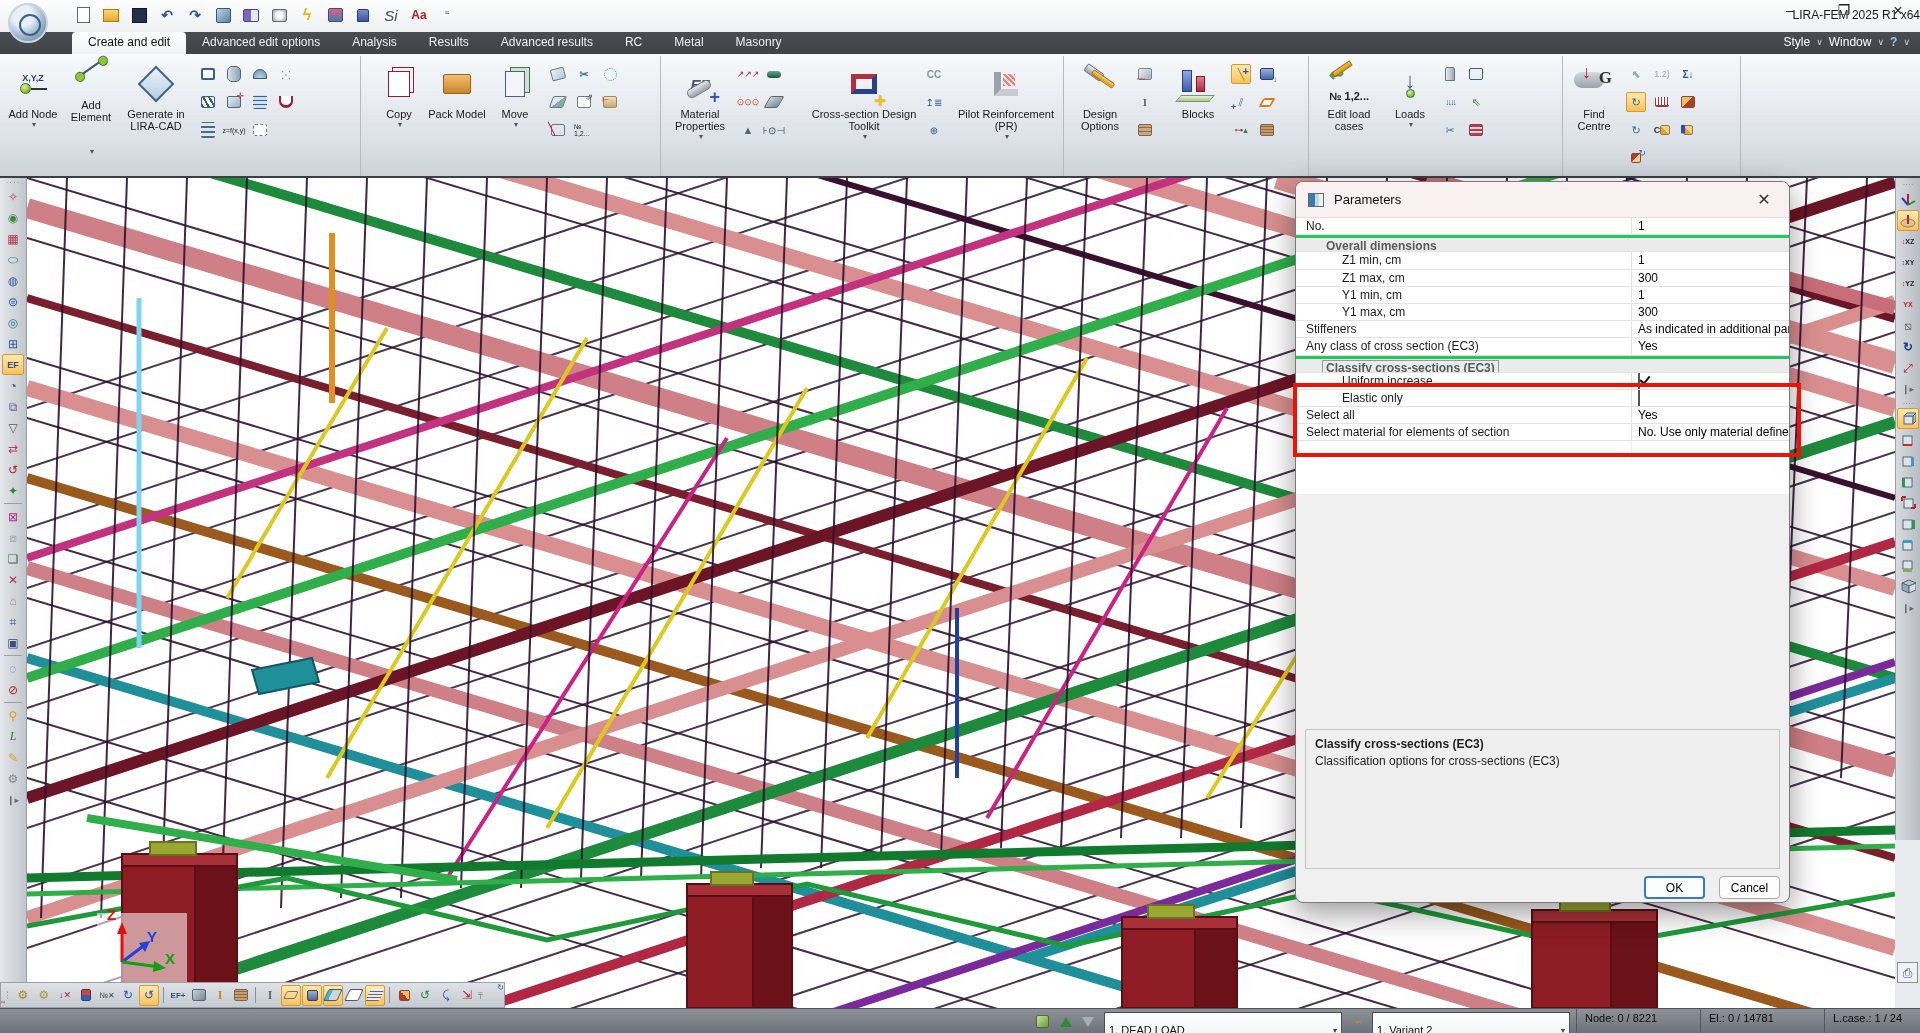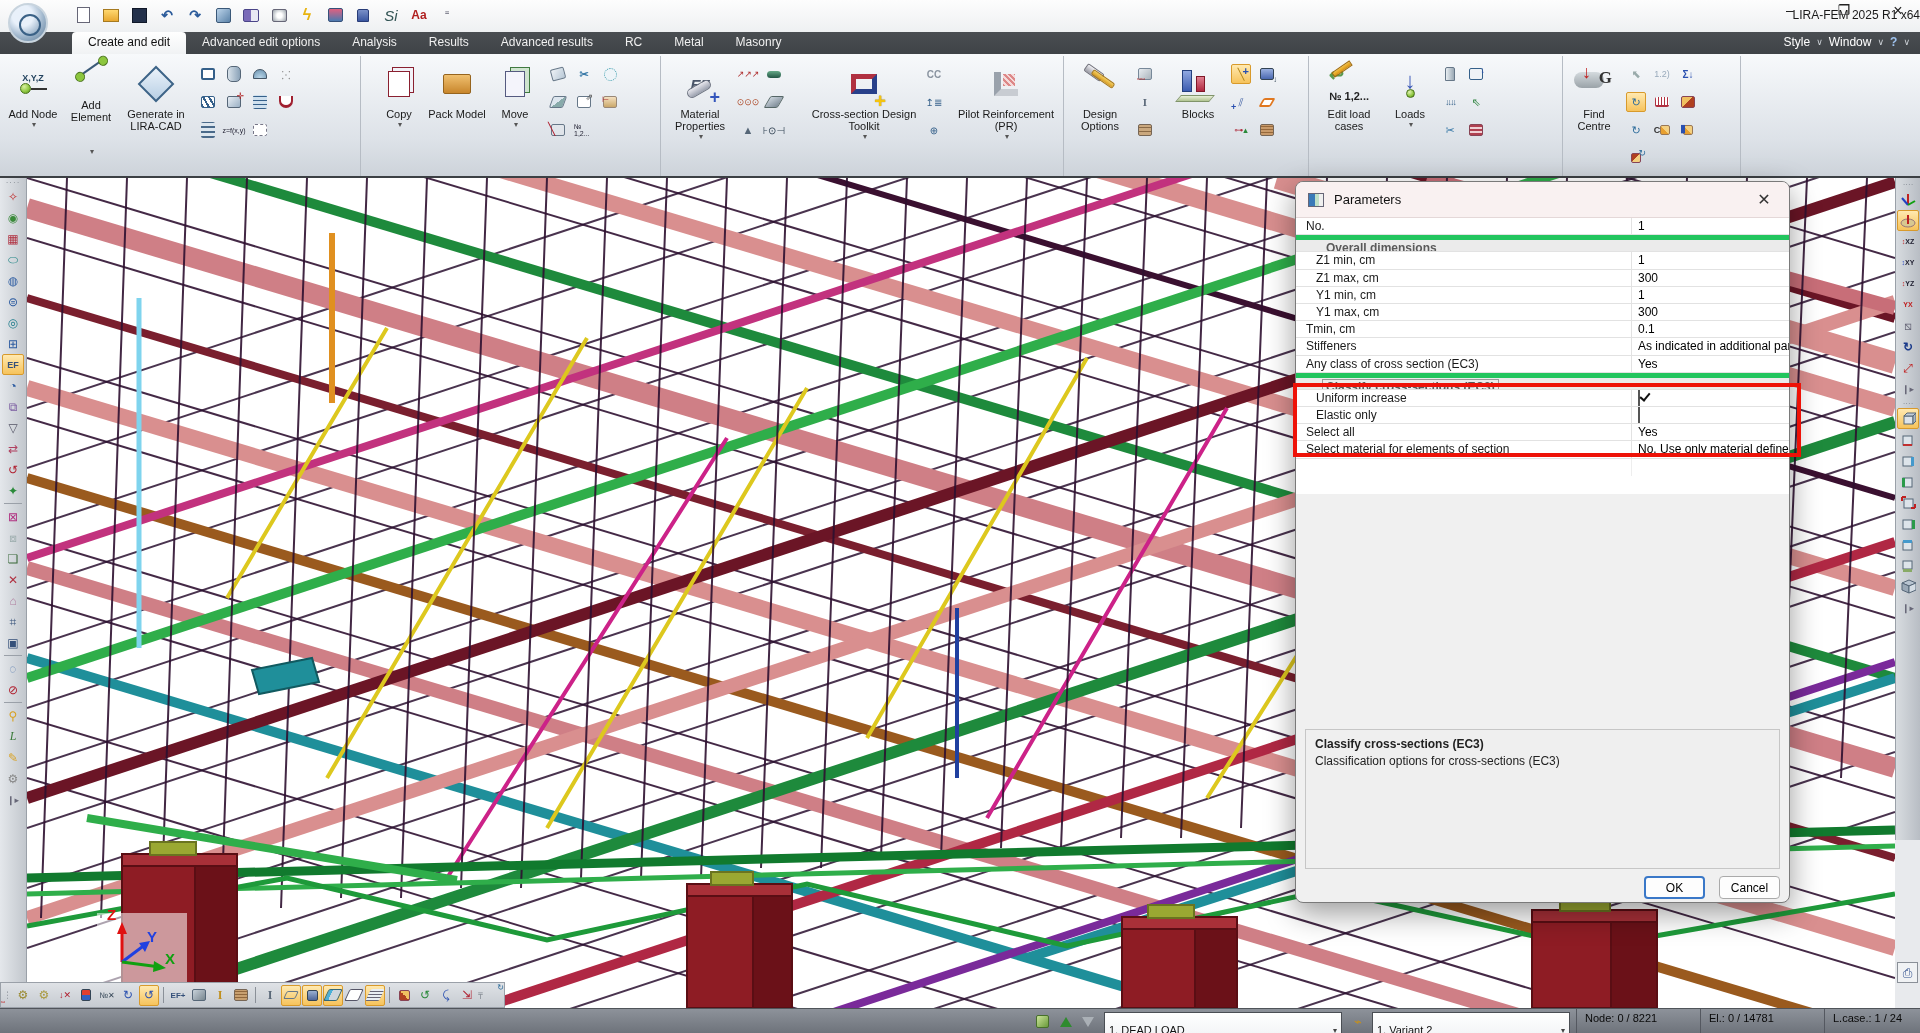--- a/index.html
+++ b/index.html
@@ -105,23 +105,23 @@
   
   .dialog { position:absolute; left:1295px; top:181px; width:495px; height:722px; background:#f0f0f0;
             border:1px solid #7a7a7a; border-radius:8px; box-shadow:0 10px 30px rgba(0,0,0,.4); z-index:10; overflow:hidden;}
   .dlg-title { position:absolute; left:0; top:0; right:0; height:36px; background:#f9f1f1; border-bottom:1px solid #e4d8d8;
                display:flex; align-items:center; padding-left:12px; font-size:13px; color:#111; }
   .dlg-title .dico { width:16px; height:14px; margin-right:10px; background:linear-gradient(90deg,#3a7ab8 0 40%, #bfe0c8 40% 70%, #f0f0f0 70%); border:1px solid #667; }
   .dlg-close { position:absolute; right:14px; top:8px; font-size:16px; color:#333; width:22px; text-align:center; }
   .grid { position:absolute; left:0; top:36px; right:0; height:276px; background:#fff; font-size:12px; }
   .row { position:relative; height:17.2px; border-bottom:1px solid #e2e2e2; display:flex; }
   .row .lab { width:336px; border-right:1px solid #e2e2e2; padding:1px 0 0 10px; color:#1a1a1a; white-space:nowrap; overflow:hidden;}
-  .row .lab.ind { padding-left:20px; }
+  .row .lab.ind { padding-left:46px; }
   .row .val { flex:1; padding:1px 0 0 6px; color:#000; white-space:nowrap; overflow:hidden; }
-  .row.grp { background:#ebebeb; border-top:5px solid #22c55e; }
+  .row.grp { background:#ebebeb; border-top:3px solid #22c55e; }
   .row.grp .lab { border-right:none; font-weight:bold; color:#5a5a5a; padding-left:30px; }
   .boxedlbl { display:inline-block; border:1px solid #9a9a9a; padding:0 3px; margin-left:-4px; background:#ebebeb; }
   .cb { width:13px; height:13px; border:1px solid #555; background:#fff; margin-top:1px; position:relative; }
   .cb.on::after { content:""; position:absolute; left:3px; top:0px; width:4px; height:8px;
                   border:solid #111; border-width:0 2px 2px 0; transform:rotate(40deg); }
   .desc { position:absolute; left:9px; right:9px; top:547px; height:140px; background:#efefef; border:1px solid #c6c6c6; padding:7px 9px; font-size:12px; color:#222;}
   .desc .dt { font-weight:bold; margin-bottom:3px; }
   .btnrow { position:absolute; right:9px; top:694px; display:flex; gap:14px; }
   .btn { width:61px; height:23px; background:#fdfdfd; border:1px solid #aaa; border-radius:4px; font-size:12px; display:flex; align-items:center; justify-content:center; }
   .btn.primary { border:2px solid #3a78c8; }
@@ -751,24 +751,20 @@
         </div>
       <div class="row">
           <div class="lab ind">Y1 min, cm</div>
           <div class="val">1</div>
         </div>
       <div class="row">
           <div class="lab ind">Y1 max, cm</div>
           <div class="val">300</div>
         </div>
       <div class="row">
-          <div class="lab">Tmin, cm</div>
-          <div class="val">0.1</div>
-        </div>
-      <div class="row">
           <div class="lab">Stiffeners</div>
           <div class="val">As indicated in additional parameters</div>
         </div>
       <div class="row">
           <div class="lab">Any class of cross section (EC3)</div>
           <div class="val">Yes</div>
         </div>
       <div class="row grp">
           <div class="lab"><span class="boxedlbl">Classify cross-sections (EC3)</span></div>
         </div>

